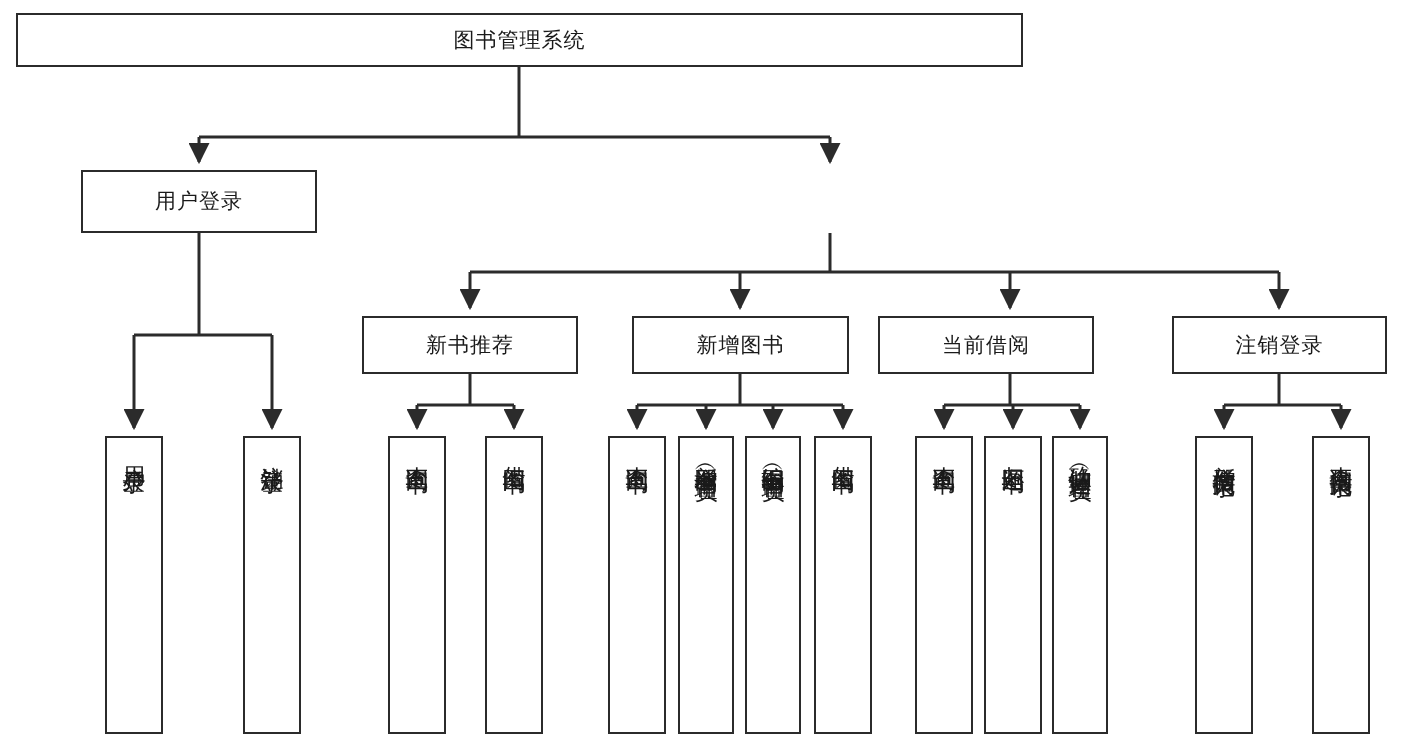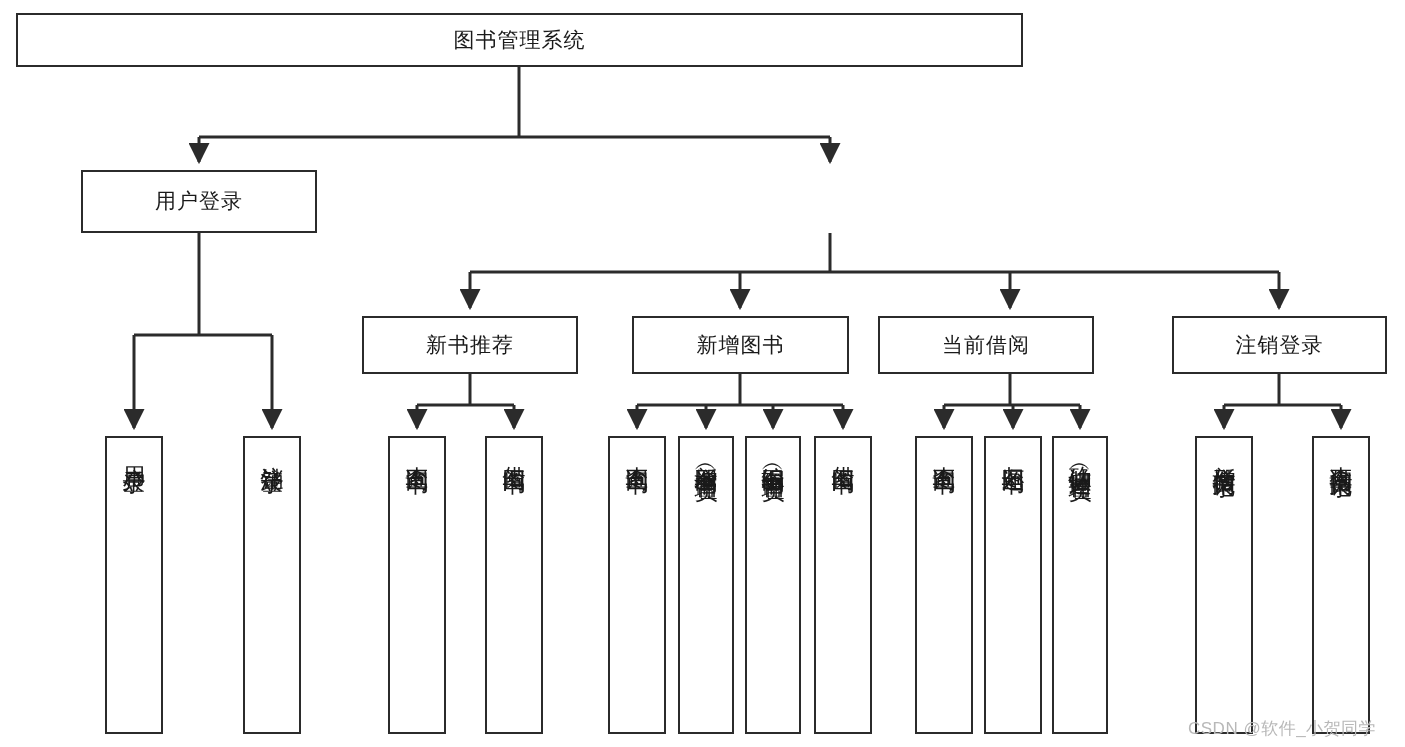--- a/index.html
+++ b/index.html
@@ -176,14 +176,13 @@
   <div class="node vert" id="node-leaf-10" style="left: 1052px; top: 436px; width: 56px; height: 298px;">
     <span class="label">确认归还（管理员）</span>
   </div>
   <div class="node vert" id="node-leaf-11" style="left: 1195px; top: 436px; width: 58px; height: 298px;">
     <span class="label">新增借阅记录</span>
   </div>
   <div class="node vert" id="node-leaf-12" style="left: 1312px; top: 436px; width: 58px; height: 298px;">
     <span class="label">查询借阅记录</span>
   </div>
 
-  <div class="watermark" id="watermark" style="left: 1188px; top: 717px;">CSDN @软件_小贺同学</div>
 </div>
 
 </body></html>

